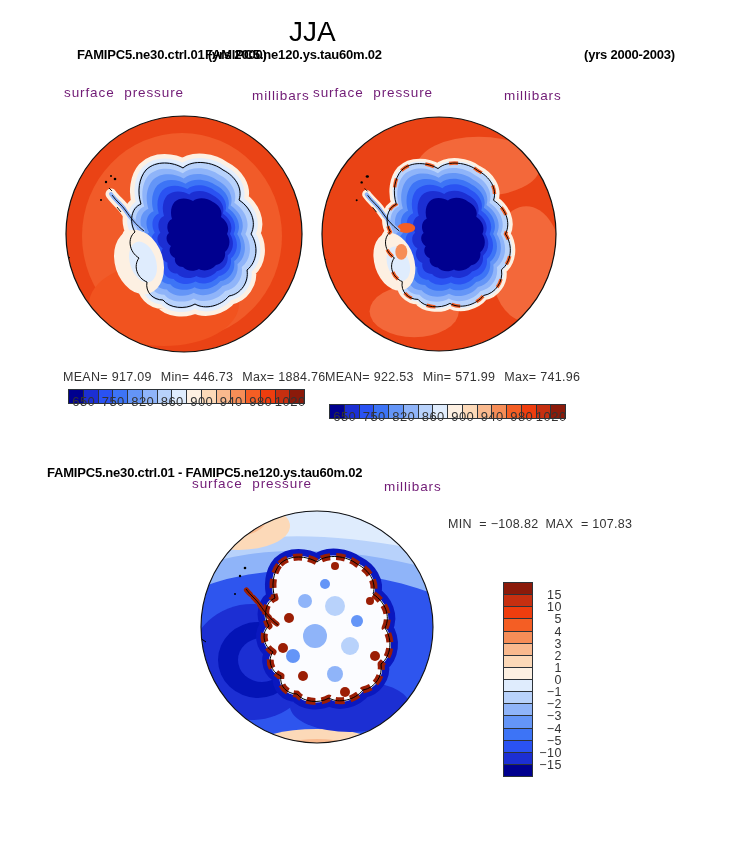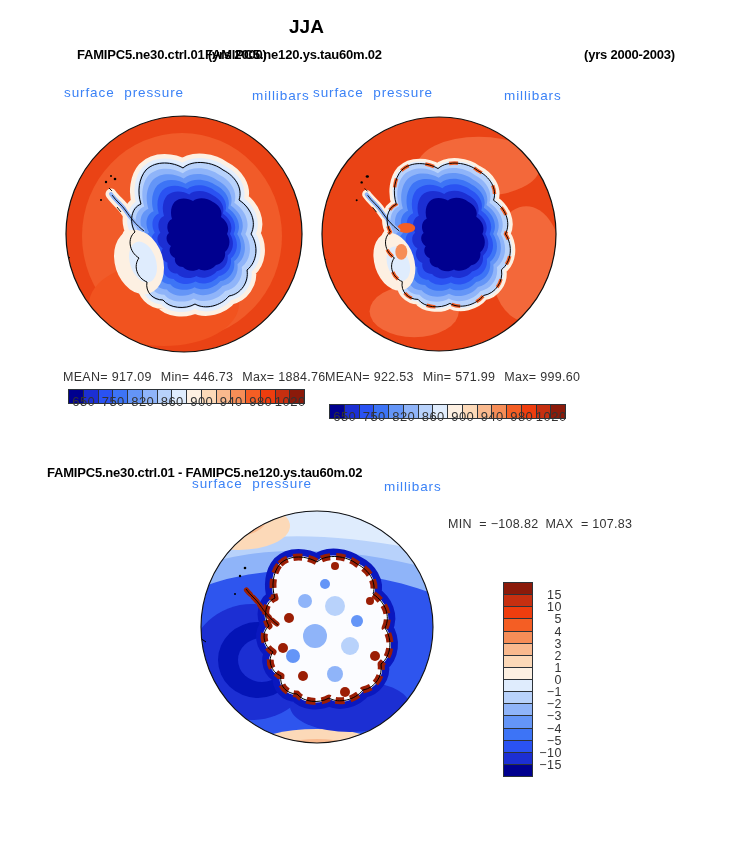--- a/index.html
+++ b/index.html
@@ -1,21 +1,21 @@
 <!DOCTYPE html>
 <html><head>
 <meta charset="utf-8">
 <style>
   html,body{margin:0;padding:0;background:#ffffff;}
   #page{position:relative;width:733px;height:845px;background:#ffffff;overflow:hidden;
         font-family:"Liberation Sans", sans-serif;color:#000;}
   .abs{position:absolute;}
-  .season{font-size:19px;font-weight:bold;letter-spacing:0px;}
+  .season{font-size:28px;font-weight:normal;letter-spacing:0px;}
   .case-hdr{font-size:13px;font-weight:bold;letter-spacing:-0.2px;white-space:pre;}
-  .map-label{font-size:13.5px;font-weight:400;color:#3b82f6;letter-spacing:0.9px;word-spacing:5px;white-space:pre;}
+  .map-label{font-size:13.5px;font-weight:400;color:#701a75;letter-spacing:0.9px;word-spacing:5px;white-space:pre;}
   .stats{font-size:12.5px;color:#333;letter-spacing:0.3px;display:flex;gap:9px;white-space:pre;}
   .stats b{font-weight:400;}
   .cbar{display:flex;position:relative;}
   .cbar.h{flex-direction:row;}
   .cbar.v{flex-direction:column;}
   .cb-cell{flex:1;border:1px solid #2d3339;}
   .cbar.h .cb-cell{margin-left:-1px;}
   .cbar.v .cb-cell{margin-top:-1px;}
   .cb-tick{position:absolute;font-size:13px;color:#333;letter-spacing:0.5px;white-space:pre;}
   .cbar.h .cb-tick{top:5px;transform:translateX(-50%);}
@@ -117,21 +117,21 @@
   </svg>
 
   <div class="abs stats" style="left:63px;top:370px;">
     <span><b>MEAN=</b> <span>917.09</span></span>
     <span><b>Min=</b> <span>446.73</span></span>
     <span><b>Max=</b> <span>1884.76</span></span>
   </div>
   <div class="abs stats" style="left:325px;top:370px;">
     <span><b>MEAN=</b> <span>922.53</span></span>
     <span><b>Min=</b> <span>571.99</span></span>
-    <span><b>Max=</b> <span>999.60</span></span>
+    <span><b>Max=</b> <span>741.96</span></span>
   </div>
 
   <div class="abs cbar h" style="left:69px;top:389px;width:236px;height:15px;">
       <div class="cb-cell" style="background: rgb(0, 0, 143);"></div>
       <div class="cb-cell" style="background: rgb(28, 47, 211);"></div>
       <div class="cb-cell" style="background: rgb(42, 82, 242);"></div>
       <div class="cb-cell" style="background: rgb(61, 116, 246);"></div>
       <div class="cb-cell" style="background: rgb(100, 149, 247);"></div>
       <div class="cb-cell" style="background: rgb(143, 180, 249);"></div>
       <div class="cb-cell" style="background: rgb(184, 210, 251);"></div>

